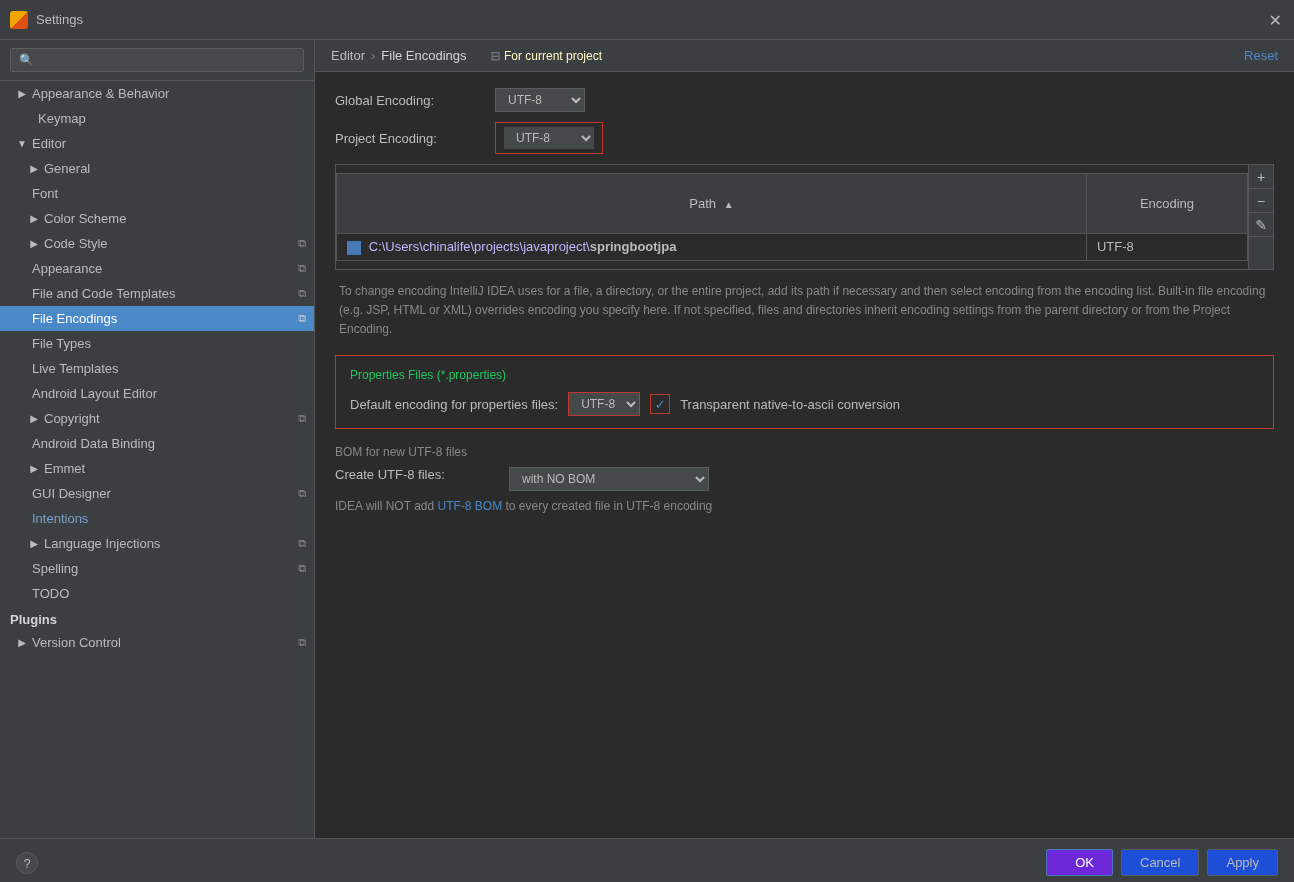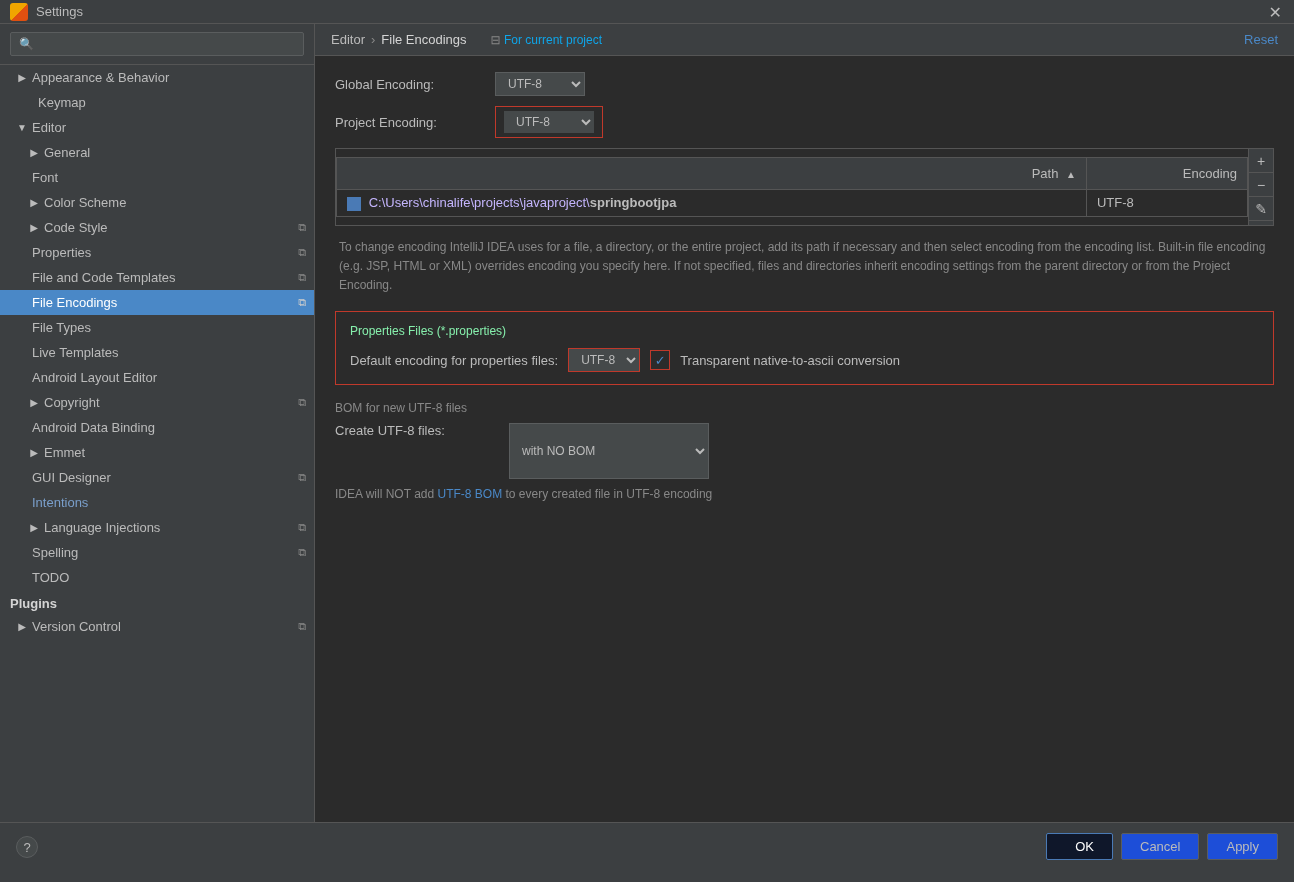--- a/index.html
+++ b/index.html
@@ -10,21 +10,21 @@
       color: #bbbbbb;
       width: 1294px;
       height: 882px;
       overflow: hidden;
     }
 
     
     .title-bar {
       background: #3c3f41;
       border-bottom: 1px solid #555;
-      height: 24px;
+      height: 40px;
       display: flex;
       align-items: center;
       padding: 0 10px;
       position: relative;
     }
     .title-bar-icon {
       width: 18px;
       height: 18px;
       margin-right: 8px;
       background: linear-gradient(135deg, #f0a500 50%, #e05010 50%);
@@ -142,21 +142,21 @@
     .breadcrumb-current {
       color: #d4d4d4;
       font-weight: 500;
     }
     .breadcrumb-project {
       margin-left: 24px;
       color: #888;
       font-size: 12px;
     }
     .breadcrumb-project span {
-      color: #0ea5e9;
+      color: #fef9c3;
     }
     .reset-btn {
       position: absolute;
       right: 16px;
       color: #4a88c7;
       cursor: pointer;
       font-size: 13px;
     }
 
     
@@ -202,22 +202,22 @@
     
     .file-table {
       width: 100%;
       border-collapse: collapse;
       margin-top: 8px;
       margin-bottom: 8px;
     }
     .file-table th {
       background: #3c3f41;
       color: #bbbbbb;
-      padding: 8px 10px;
-      text-align: right;
+      padding: 22px 10px;
+      text-align: center;
       border: 1px solid #555;
       font-weight: normal;
     }
     .file-table th.sortable {
       cursor: pointer;
     }
     .file-table th .sort-arrow {
       margin-left: 4px;
       font-size: 10px;
     }
@@ -261,21 +261,21 @@
     }
 
     
     .properties-section {
       border: 1px solid #c0392b;
       padding: 12px 14px;
       margin-top: 8px;
     }
     .properties-title {
       font-size: 12px;
-      color: #86efac;
+      color: #22c55e;
       margin-bottom: 10px;
     }
     .properties-row {
       display: flex;
       align-items: center;
       gap: 10px;
     }
     .props-label {
       color: #bbbbbb;
       font-size: 13px;
@@ -329,21 +329,21 @@
     }
     .bom-label {
       color: #bbbbbb;
       font-size: 13px;
       min-width: 160px;
     }
     .bom-select {
       background: #45494a;
       border: 1px solid #5a5d5e;
       color: #bbbbbb;
-      padding: 19px 8px;
+      padding: 3px 8px;
       font-size: 12px;
       cursor: pointer;
       outline: none;
       min-width: 200px;
     }
     .bom-hint {
       font-size: 12px;
       color: #888;
       margin-top: 6px;
     }
@@ -363,21 +363,21 @@
     .btn {
       padding: 5px 18px;
       border: 1px solid #5a5d5e;
       background: #1d4ed8;
       color: #bbbbbb;
       cursor: pointer;
       font-size: 13px;
       border-radius: 2px;
     }
     .btn-primary {
-      background: #0f172a;
+      background: #6d28d9;
       border-color: #4a7ab5;
       color: #ffffff;
       padding-left: 28px;
     }
 
     .help-btn {
       position: absolute;
       left: 16px;
       bottom: 12px;
       width: 22px;
@@ -430,21 +430,21 @@
     <div class="tree-item tree-indent-1">
       <span class="arrow">▶</span>
       <span>Color Scheme</span>
     </div>
     <div class="tree-item tree-indent-1">
       <span class="arrow">▶</span>
       <span>Code Style</span>
       <span class="copy-icon">⧉</span>
     </div>
     <div class="tree-item tree-indent-2">
-      <span>Properties</span>
+      <span>Appearance</span>
       <span class="copy-icon">⧉</span>
     </div>
     <div class="tree-item tree-indent-2">
       <span>File and Code Templates</span>
       <span class="copy-icon">⧉</span>
     </div>
     <div class="tree-item tree-indent-2 selected">
       <span>File Encodings</span>
       <span class="copy-icon" style="color:#ccc;">⧉</span>
     </div>

